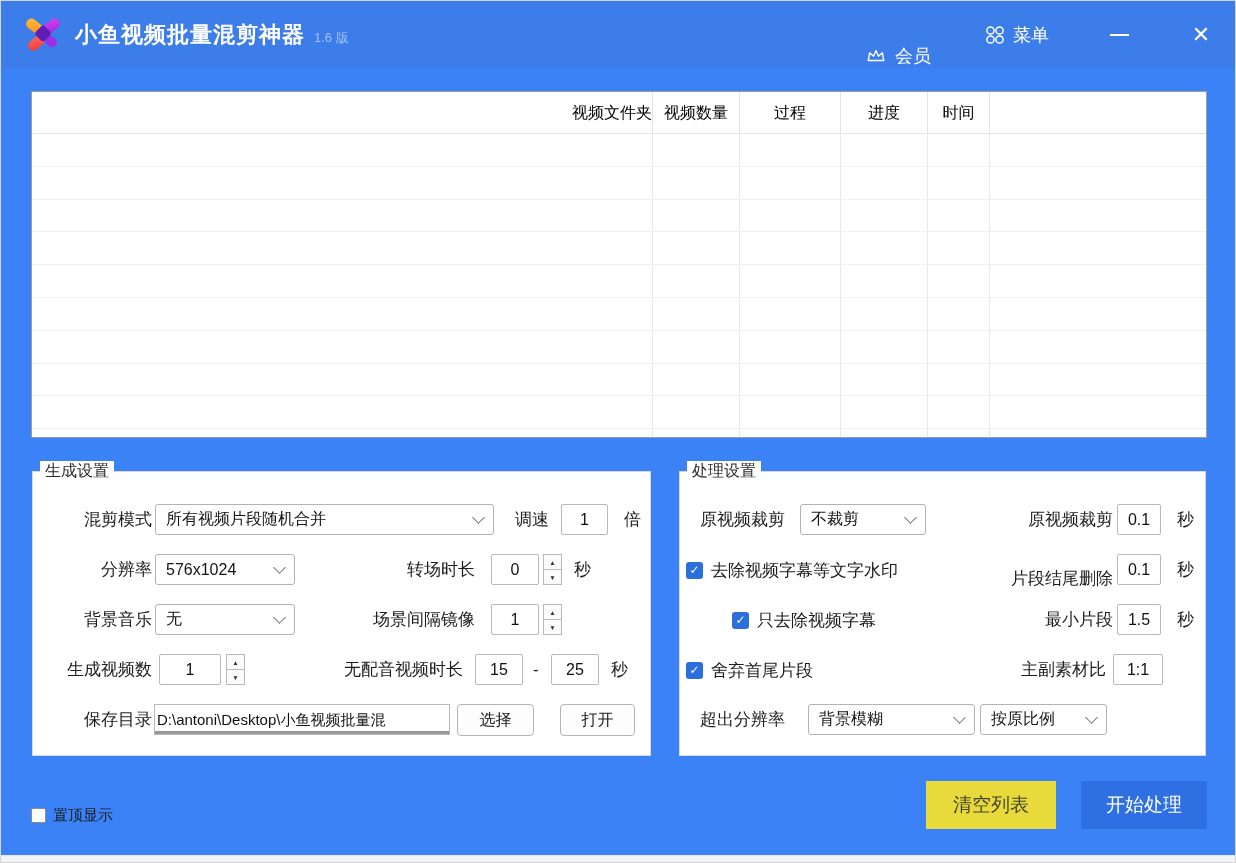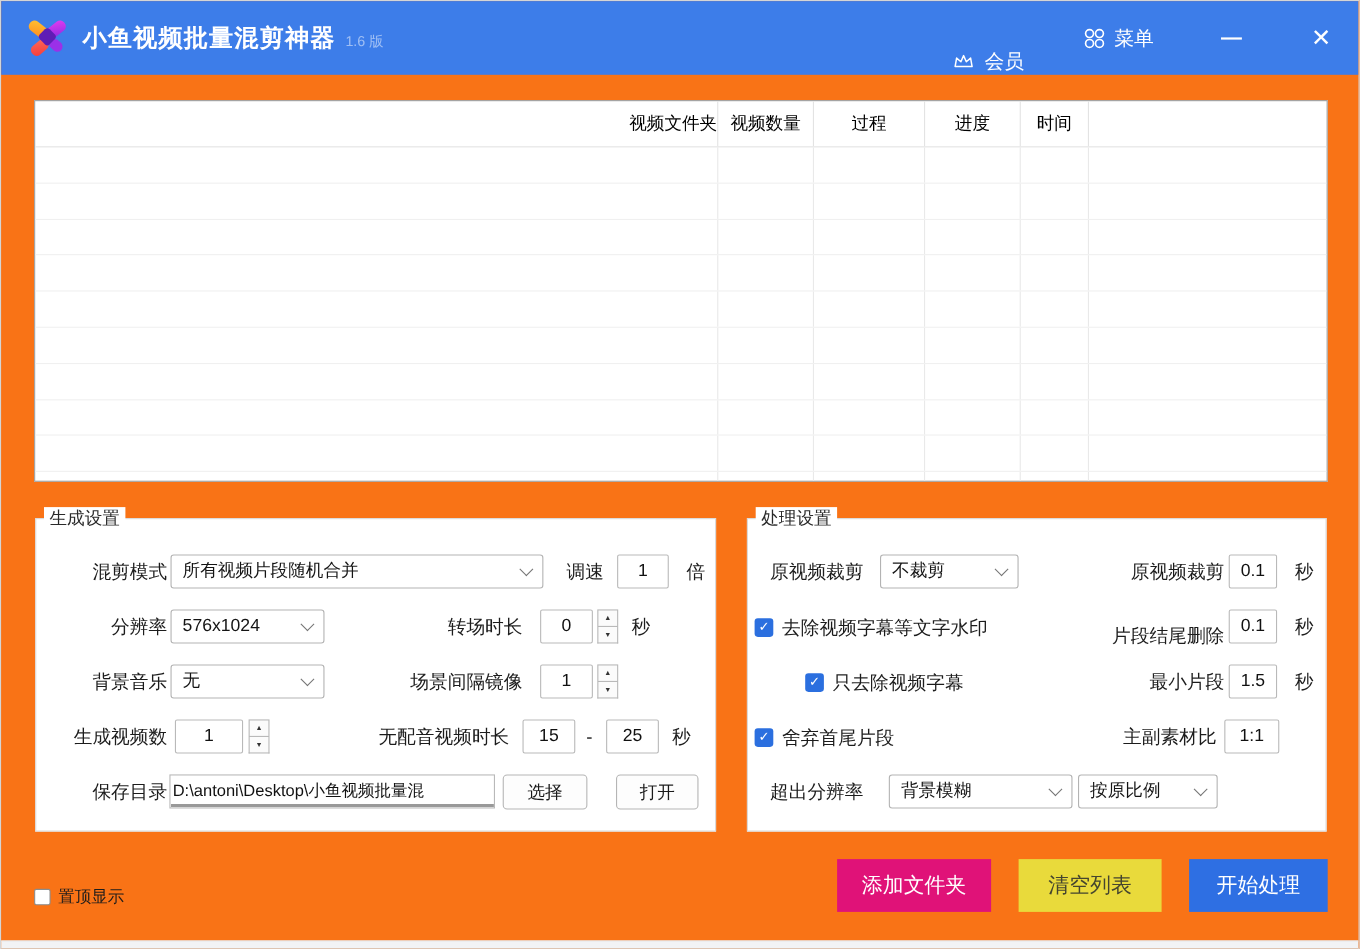--- a/index.html
+++ b/index.html
@@ -1,17 +1,17 @@
 <!DOCTYPE html>
 <html><head>
 <meta charset="utf-8">
 <style>
   html,body{margin:0;padding:0;background:#e9e9e9;}
   body{font-family:"Liberation Sans","DejaVu Sans",sans-serif;}
-  .window{position:relative;width:1236px;height:863px;background:#f97316;border:1px solid #d5d5d5;
+  .window{position:relative;width:1236px;height:863px;background:#3b82f6;border:1px solid #d5d5d5;
           box-sizing:border-box;overflow:hidden;margin:0 auto;}
   
   .titlebar{position:absolute;left:0;top:0;right:0;height:67px;background:#3d7de9;color:#fff;
             display:flex;align-items:center;padding-left:23px;box-sizing:border-box;}
   .logo{width:38px;height:38px;margin-right:13px;flex:0 0 auto;}
   .app-title{font-size:22px;font-weight:bold;letter-spacing:1px;}
   .app-version{font-size:13px;color:rgba(255,255,255,.5);margin-left:9px;margin-top:6px;}
   .tb-right{margin-left:auto;display:flex;align-items:center;height:100%;}
   .tb-item{display:flex;align-items:center;font-size:18px;color:#fff;cursor:pointer;}
   .tb-member{margin-right:54px;margin-top:42px;}
@@ -318,18 +318,17 @@
       <span>按原比例</span>
       <span class="chev"></span>
     </div>
   </div>
 
   <div class="pin-row">
     <span class="cb unchecked" style="width:15px;height:15px"></span>
     <span class="chklabel">置顶显示</span>
   </div>
 
-  <button class="big-btn add-btn">添加文件夹</button>
   <button class="big-btn clear-btn">清空列表</button>
   <button class="big-btn start-btn">开始处理</button>
 
   <div class="footer-strip"></div>
 </div>
 
 </body></html>

